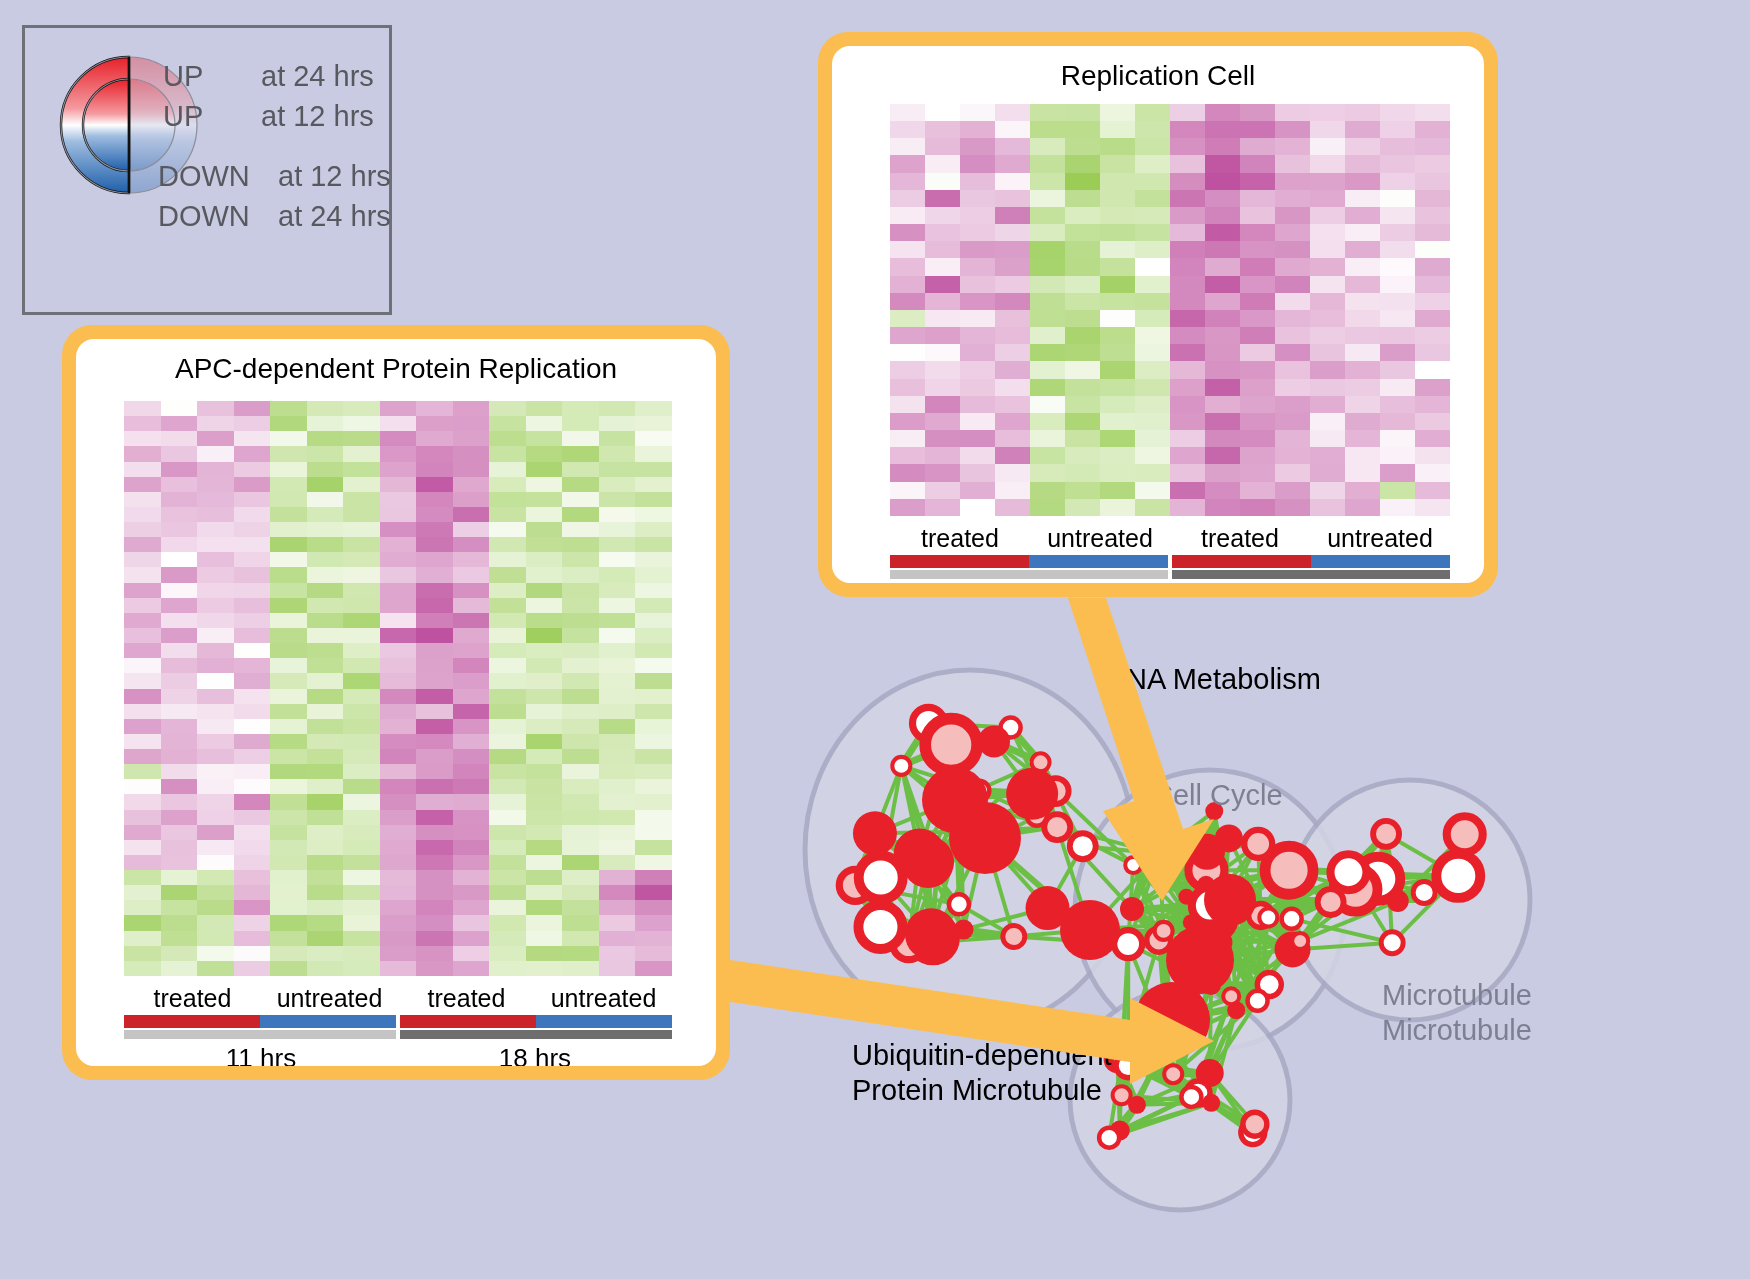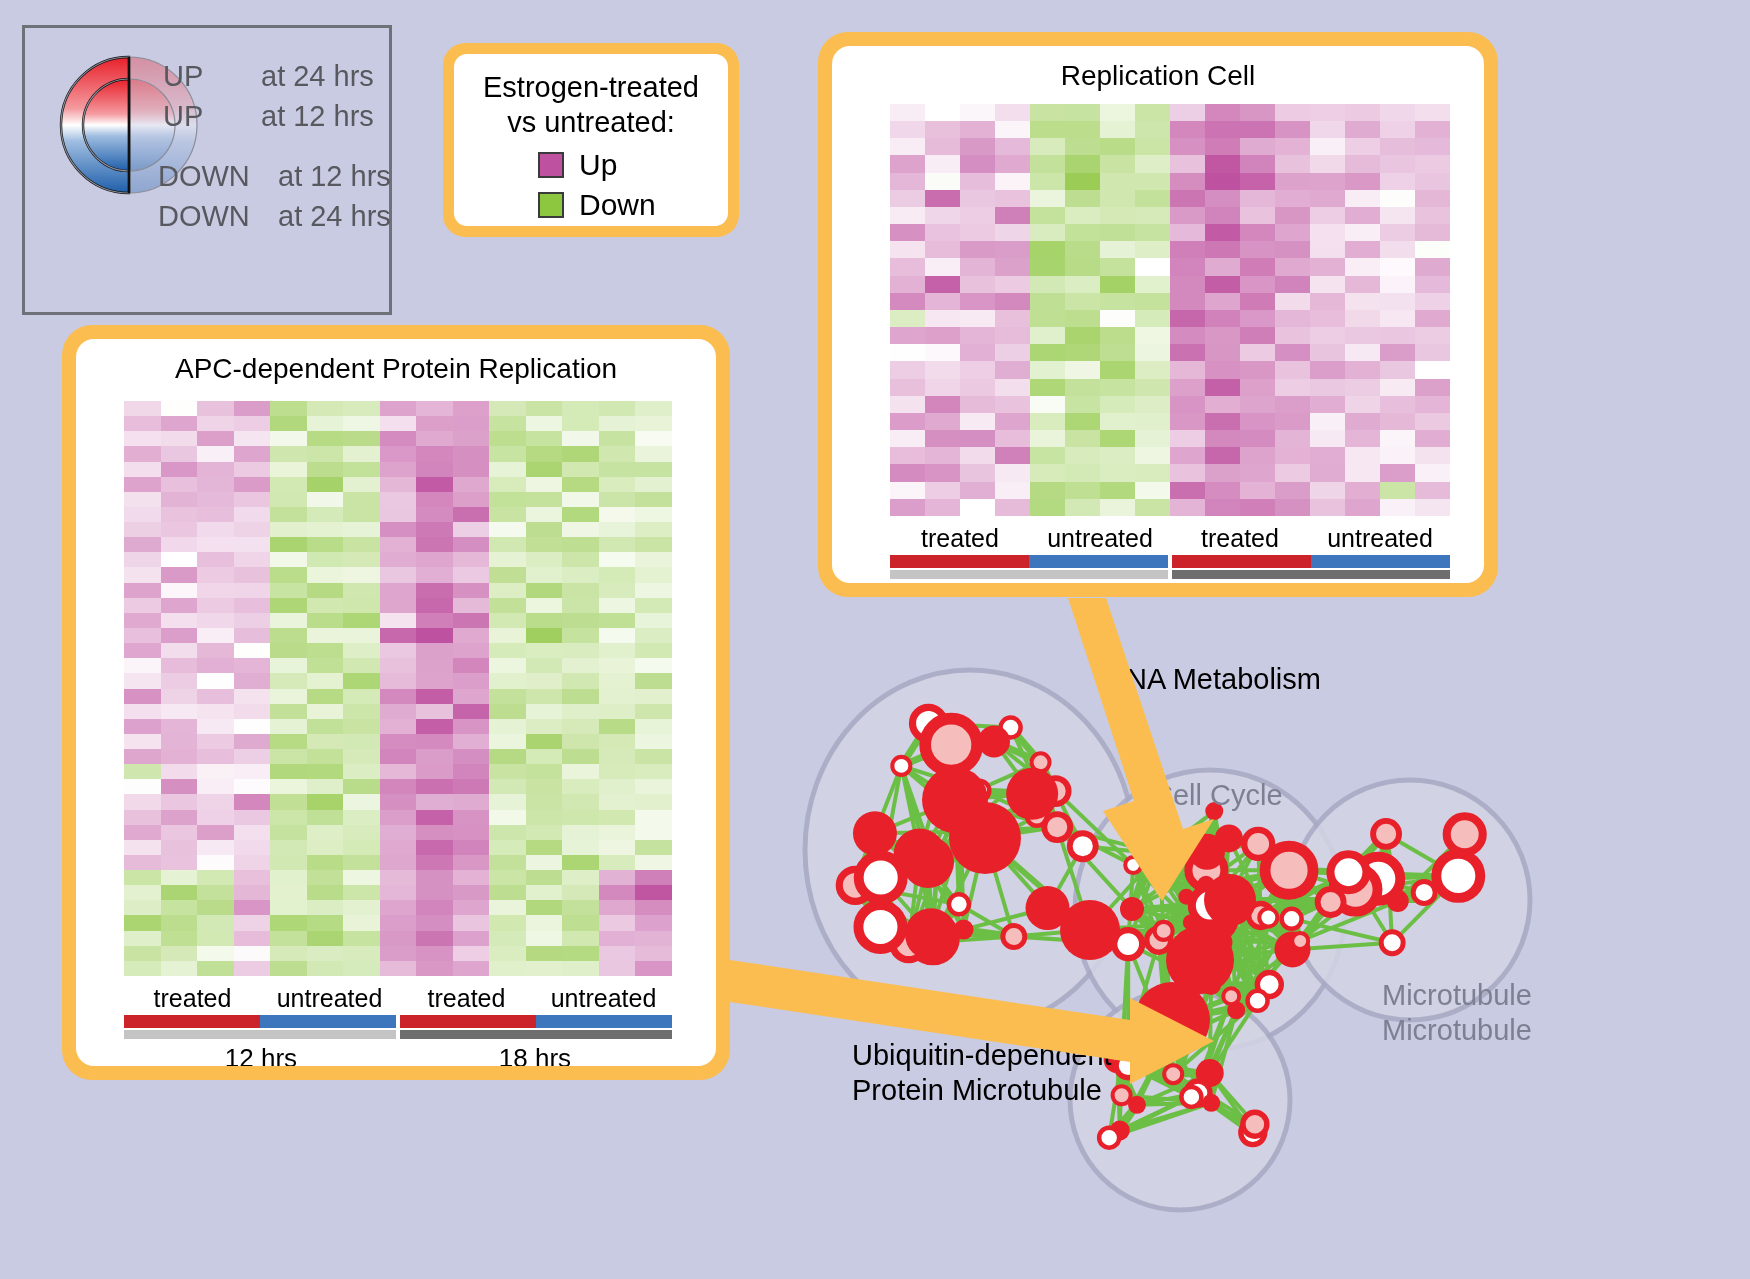--- a/index.html
+++ b/index.html
@@ -113,36 +113,20 @@
     <span class="leg-row" style="left:236px; top:72px;">at 12 hrs</span>
     <span class="leg-word" style="left:133px; top:132px;">DOWN</span>
     <span class="leg-row" style="left:253px; top:132px;">at 12 hrs</span>
     <span class="leg-word" style="left:133px; top:172px;">DOWN</span>
     <span class="leg-row" style="left:253px; top:172px;">at 24 hrs</span>
 
     <div id="legend-footer">
     </div>
   </div>
 
-  <div class="panel" id="key-panel">
-    <div class="inner">
-      <div id="key-title">
-        <div>Estrogen-treated</div>
-        <div>vs untreated:</div>
-      </div>
-      <div class="key-item" style="top:94px;">
-        <span class="key-swatch" id="sw-up" style="background: rgb(191, 82, 160);"></span>
-        <span class="key-label">Up</span>
-      </div>
-      <div class="key-item" style="top:134px;">
-        <span class="key-swatch" id="sw-down" style="background: rgb(141, 198, 63);"></span>
-        <span class="key-label">Down</span>
-      </div>
-    </div>
-  </div>
 
   <div class="panel" id="rf-panel">
     <div class="inner">
       <div class="panel-title">Replication Cell</div>
       <div class="heatmap" id="hm-rf" style="left: 58px; top: 58px; width: 560px; height: 412px; grid-template-columns: repeat(16, 1fr); grid-template-rows: repeat(24, 1fr);">
           <div class="hm-cell" style="background: rgb(248, 236, 245);"></div>
           <div class="hm-cell" style="background: rgb(254, 255, 254);"></div>
           <div class="hm-cell" style="background: rgb(251, 246, 250);"></div>
           <div class="hm-cell" style="background: rgb(243, 222, 237);"></div>
           <div class="hm-cell" style="background: rgb(200, 227, 162);"></div>
@@ -1134,21 +1118,21 @@
             <div style="flex: 1 1 0%; background: rgb(204, 34, 41); margin-right: 0px;"></div>
             <div style="flex: 1 1 0%; background: rgb(61, 118, 188); margin-right: 4px;"></div>
             <div style="flex: 1 1 0%; background: rgb(204, 34, 41); margin-right: 0px;"></div>
             <div style="flex: 1 1 0%; background: rgb(61, 118, 188); margin-right: 0px;"></div>
           </div>
         <div class="axis-bar thin" id="apc-ax-hbar">
             <div style="flex: 1 1 0%; background: rgb(196, 196, 196); margin-right: 4px;"></div>
             <div style="flex: 1 1 0%; background: rgb(110, 110, 110); margin-right: 0px;"></div>
           </div>
         <div class="axis-hours" id="apc-ax-hours">
-            <span>12 hrs</span>
+            <span>11 hrs</span>
             <span>18 hrs</span>
           </div>
       </div>
     </div>
   </div>
 
   <div id="network">
     <svg id="net-svg" viewBox="0 0 990 679" width="990" height="679">
         <ellipse cx="210" cy="250" rx="165" ry="180" fill="#d3d4e4" stroke="#a8aac4" stroke-width="5" opacity="0.85"></ellipse>
         <ellipse cx="450" cy="310" rx="135" ry="140" fill="#d3d4e4" stroke="#a8aac4" stroke-width="5" opacity="0.85"></ellipse>

